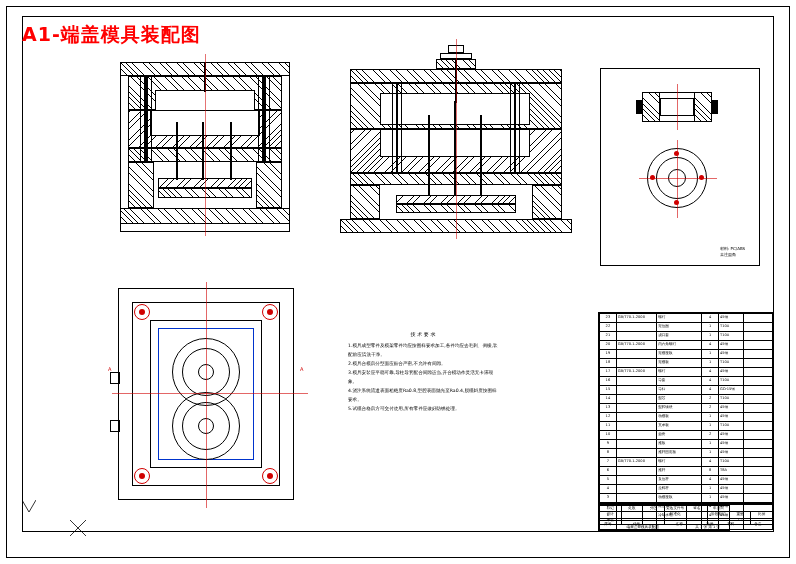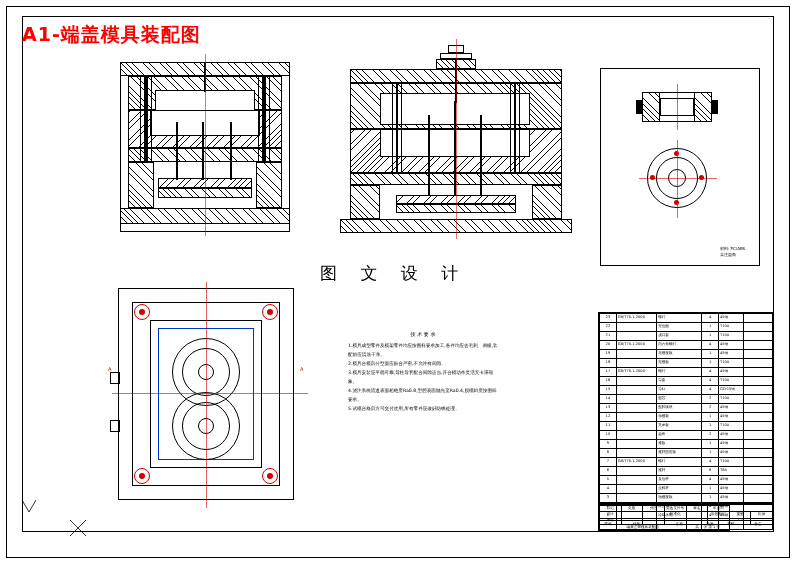--- a/index.html
+++ b/index.html
@@ -213,21 +213,20 @@
 
     <div class="ol abs" style="left:0px;top:92px;width:10px;height:12px;"></div>
     <div class="ol abs" style="left:0px;top:140px;width:10px;height:12px;"></div>
 
     <div class="redln" style="left:96px;top:2px;width:0.8px;height:226px;opacity:.6;"></div>
     <div class="redln" style="left:2px;top:113px;width:196px;height:0.8px;opacity:.6;"></div>
     <div class="abs" style="left:-2px;top:86px;font-size:5px;color:#d00000;font-family:'DejaVu Sans',sans-serif;">A</div>
     <div class="abs" style="left:190px;top:86px;font-size:5px;color:#d00000;font-family:'DejaVu Sans',sans-serif;">A</div>
   </div>
 
-  <div class="abs center-text">图 文 设 计</div>
 
   <div class="abs notes">
     <div class="nt-title">技 术 要 求</div>
     <div>1.模具成型零件及模架零件均应按图样要求加工,各件均应去毛刺、倒棱,装配前应清洗干净。</div>
     <div>2.模具合模后分型面应贴合严密,不允许有间隙。</div>
     <div>3.模具安装应平稳可靠,导柱导套配合间隙适当,开合模动作灵活无卡滞现象。</div>
     <div>4.浇注系统流道表面粗糙度Ra0.8,型腔表面抛光至Ra0.4,脱模斜度按图样要求。</div>
     <div>5.试模合格后方可交付使用,所有零件应做好防锈处理。</div>
   </div>
 

